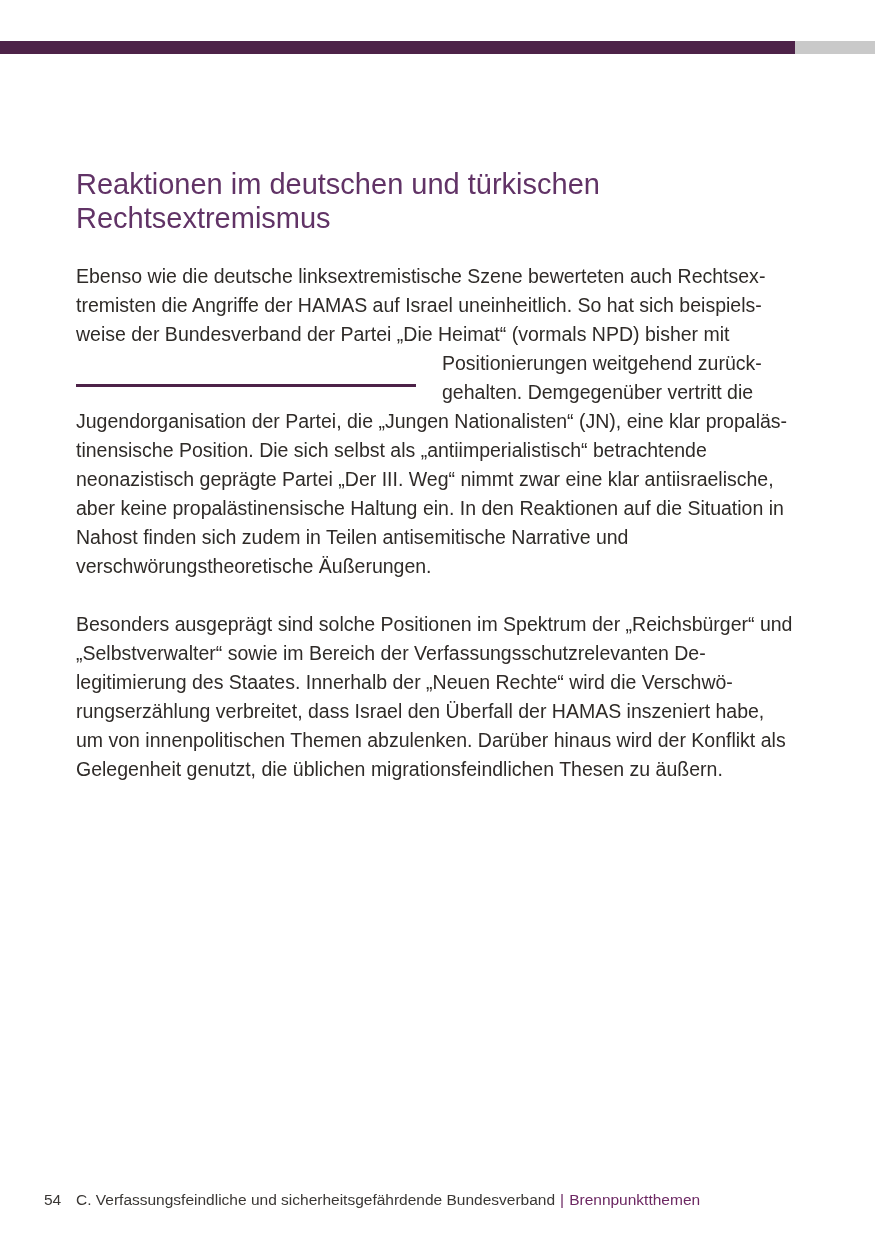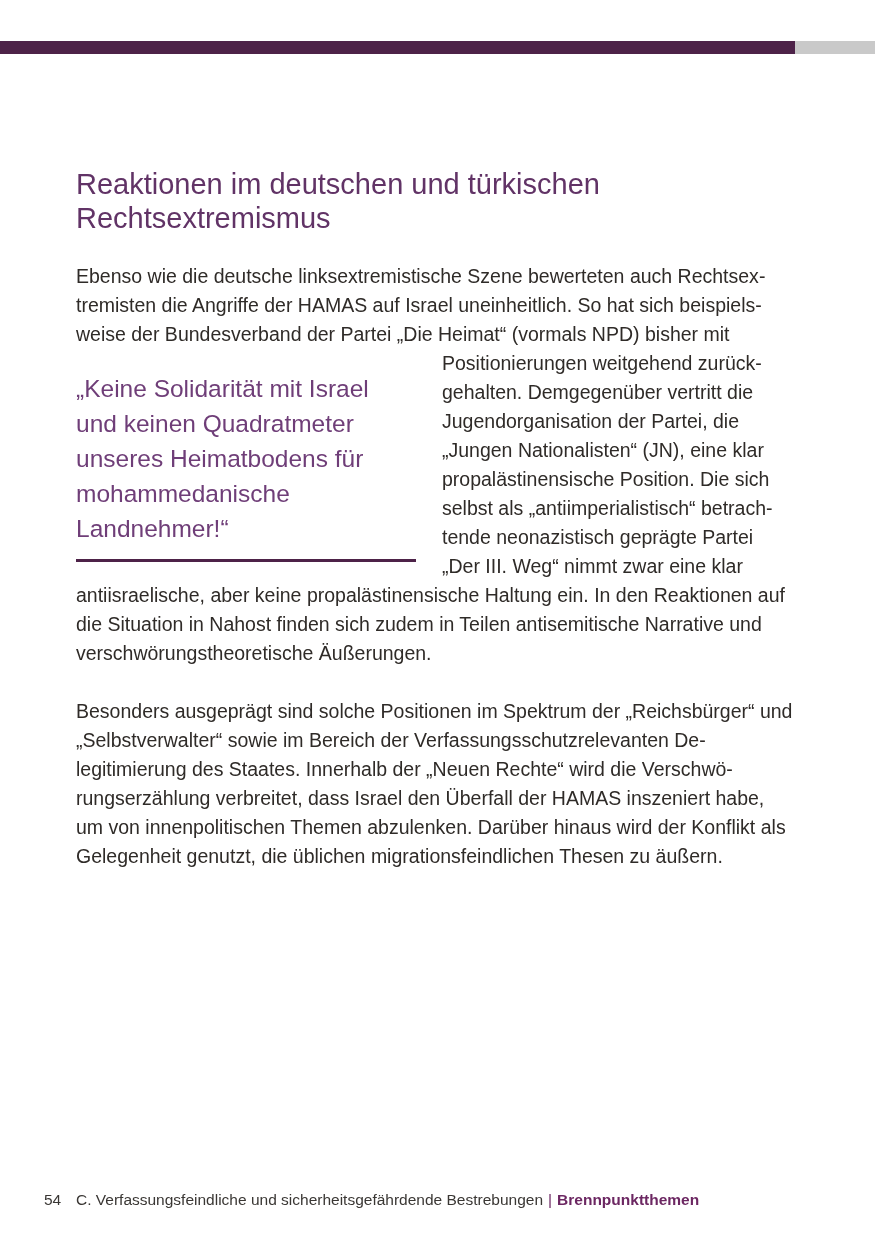--- a/index.html
+++ b/index.html
@@ -75,51 +75,50 @@
     color: #3a3734;
   }
   .page-number { position: absolute; left: 44px; }
   .footer-line { position: absolute; left: 76px; white-space: nowrap; }
   .footer-sep {
     color: var(--footer-highlight, #6c2762);
     margin: 0 5px;
   }
   .footer-highlight {
     color: var(--footer-highlight, #6c2762);
-    font-weight: bold;
+    font-weight: normal;
     margin-top: 24px;
   }
 </style>
 </head>
 <body>
 
 <div class="page">
 
   <div class="topbar">
     <div class="topbar-accent"></div>
     <div class="topbar-gray"></div>
   </div>
 
   <main class="content">
 
     <h1 class="page-title">Reaktionen im deutschen und türkischen Rechtsextremismus</h1>
 
     <p class="body-text para-intro">Ebenso wie die deutsche linksextremistische Szene bewerteten auch Rechtsex­tremisten die Angriffe der HAMAS auf Israel uneinheitlich. So hat sich beispiels­weise der Bundesverband der Partei „Die Heimat“ (vormals NPD) bisher mit</p>
 
     <aside class="pullquote">
-      <p class="quote-text">„Keine Solidarität mit Israel und keinen Quadratmeter unseres Heimatbodens für mohamme­danische Landnehmer!“</p>
       <div class="quote-rule"></div>
     </aside>
 
     <p class="body-text para-wrap">Positionierungen weitgehend zurück­gehalten. Demgegenüber vertritt die Jugendorganisation der Partei, die „Jungen Nationalisten“ (JN), eine klar propaläs­tinensische Position. Die sich selbst als „antiimperialistisch“ betrach­tende neonazistisch geprägte Partei „Der III. Weg“ nimmt zwar eine klar antiisraelische, aber keine propaläs­tinensische Haltung ein. In den Reaktionen auf die Situation in Nahost finden sich zudem in Teilen antisemitische Narrative und verschwörungstheoretische Äußerungen.</p>
 
     <p class="body-text para-second">Besonders ausgeprägt sind solche Positionen im Spektrum der „Reichsbürger“ und „Selbstverwalter“ sowie im Bereich der Verfassungsschutzrelevanten De­legitimierung des Staates. Innerhalb der „Neuen Rechte“ wird die Verschwö­rungserzählung verbreitet, dass Israel den Überfall der HAMAS inszeniert habe, um von innenpolitischen Themen abzulenken. Darüber hinaus wird der Konflikt als Gelegenheit genutzt, die üblichen migrationsfeindlichen Thesen zu äußern.</p>
 
   </main>
 
   <footer class="page-footer">
     <span class="page-number">54</span>
     <span class="footer-line">
-      <span>C. Verfassungsfeindliche und sicherheitsgefährdende Bestrebungen</span><span class="footer-sep">|</span><span class="footer-highlight">Brennpunktthemen</span>
+      <span>C. Verfassungsfeindliche und sicherheitsgefährdende Bundesverband</span><span class="footer-sep">|</span><span class="footer-highlight">Brennpunktthemen</span>
     </span>
   </footer>
 
 </div>
 
 </body></html>

